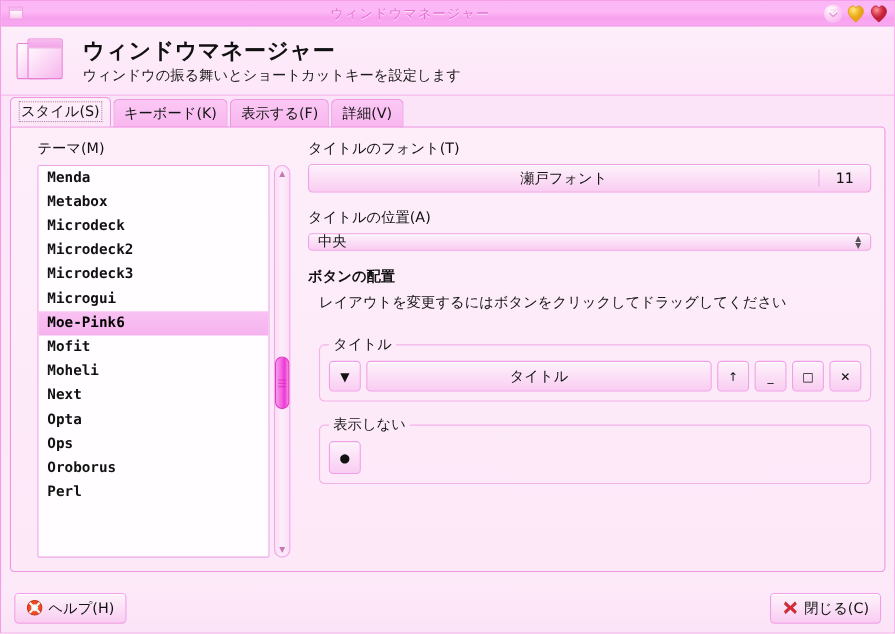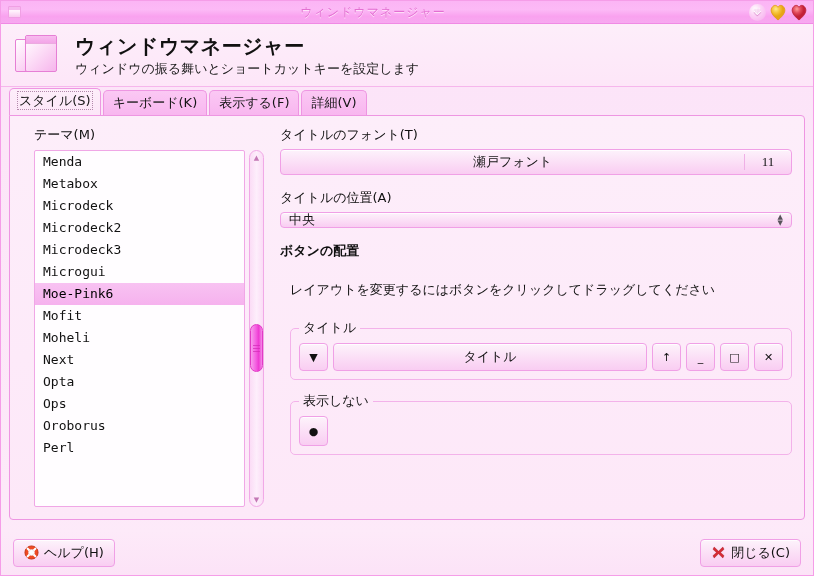--- a/index.html
+++ b/index.html
@@ -146,21 +146,21 @@
     background: linear-gradient(to bottom, #fdeefa 0%, #fdeaf9 60%, #fde8f8 100%);
     position: relative;
     display: flex;
     padding: 10px 12px 12px 24px;
     gap: 16px;
   }
 
   
   #left-col { width: 230px; display: flex; flex-direction: column; }
   .section-label { font-size: 13px; color: #101010; margin-bottom: 6px; }
-  #list-wrap { flex: 1; display: flex; gap: 4px; }
+  #list-wrap { flex: 1; display: flex; gap: 4px; font-weight: bold; }
   #theme-list {
     flex: 1;
     border: 1px solid #f0a7e6;
     border-radius: 2px;
     background: #fffdff;
     overflow: hidden;
     position: relative;
   }
   .list-item {
     font-family: "DejaVu Sans Mono", "Liberation Mono", monospace;
@@ -214,40 +214,40 @@
     border-radius: 4px;
     background: linear-gradient(to bottom, #fdf2fb 0%, #fbdef6 55%, #f9cdf2 100%);
     box-shadow: inset 0 1px 0 #fffdff;
     margin-bottom: 14px;
   }
   .font-name {
     flex: 1; text-align: center; font-size: 13px; color: #151515;
   }
   .font-sep { width:1px; height: 16px; background:#efb0e6; }
   .font-size {
-    width: 46px; text-align: center; font-size: 13px; color: #151515; font-family: Liberation Serif, serif;
+    width: 46px; text-align: center; font-size: 13px; color: #151515;
   }
 
   .combo {
     display: flex; align-items: center;
     height: 16px;
     border: 1px solid #f0a0e6;
     border-radius: 4px;
     background: linear-gradient(to bottom, #fdf2fb 0%, #fbdef6 55%, #f9cdf2 100%);
     box-shadow: inset 0 1px 0 #fffdff;
     padding: 0 8px;
     margin-bottom: 14px;
   }
   .combo-value { flex: 1; font-size: 13px; color: #151515; }
   .combo-arrows {
     display: flex; flex-direction: column; align-items:center;
     font-size: 7px; color: #57525a; line-height: 6px;
   }
 
-  .group-title { font-size: 13px; font-weight: bold; color: #101010; margin-bottom: 21px; }
+  .group-title { font-size: 13px; font-weight: bold; color: #101010; margin-bottom: 6px; }
   .hint { font-size: 13px; color: #151515; margin: 0 0 20px 10px; }
 
   fieldset.box {
     border: 1px solid #f3b2ea;
     border-radius: 5px;
     margin: 0 0 12px 10px;
     padding: 6px 8px 8px 8px;
   }
   fieldset.box legend { font-size: 13px; color: #151515; padding: 0 4px; }
 

